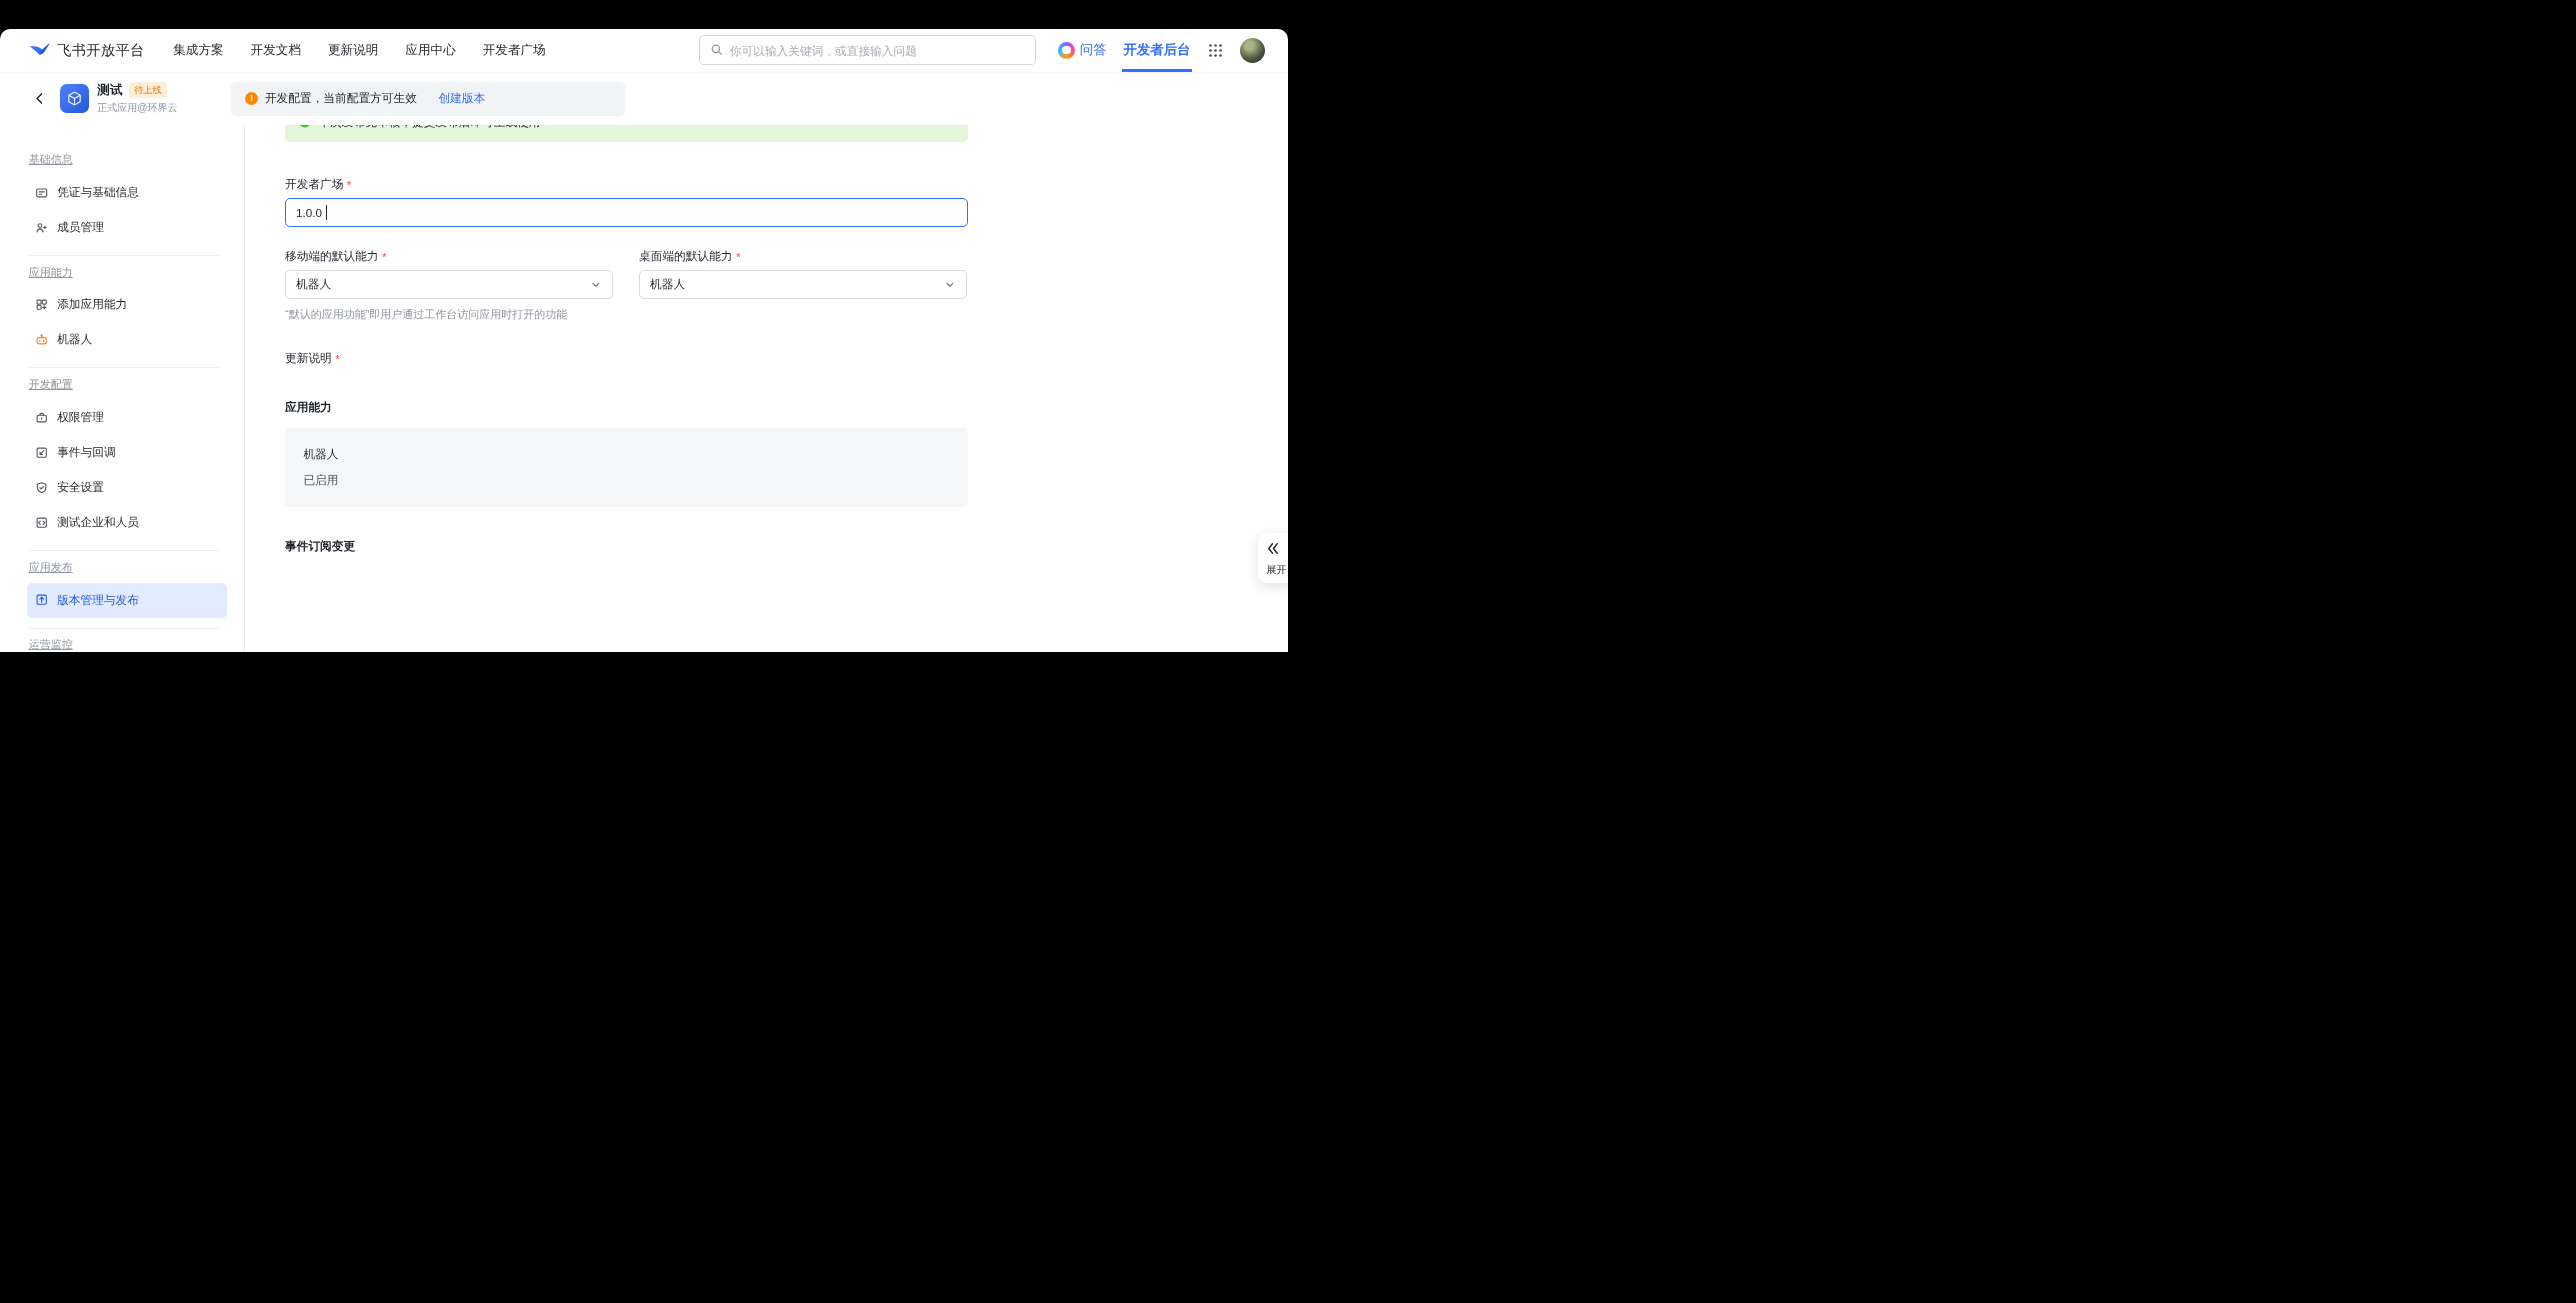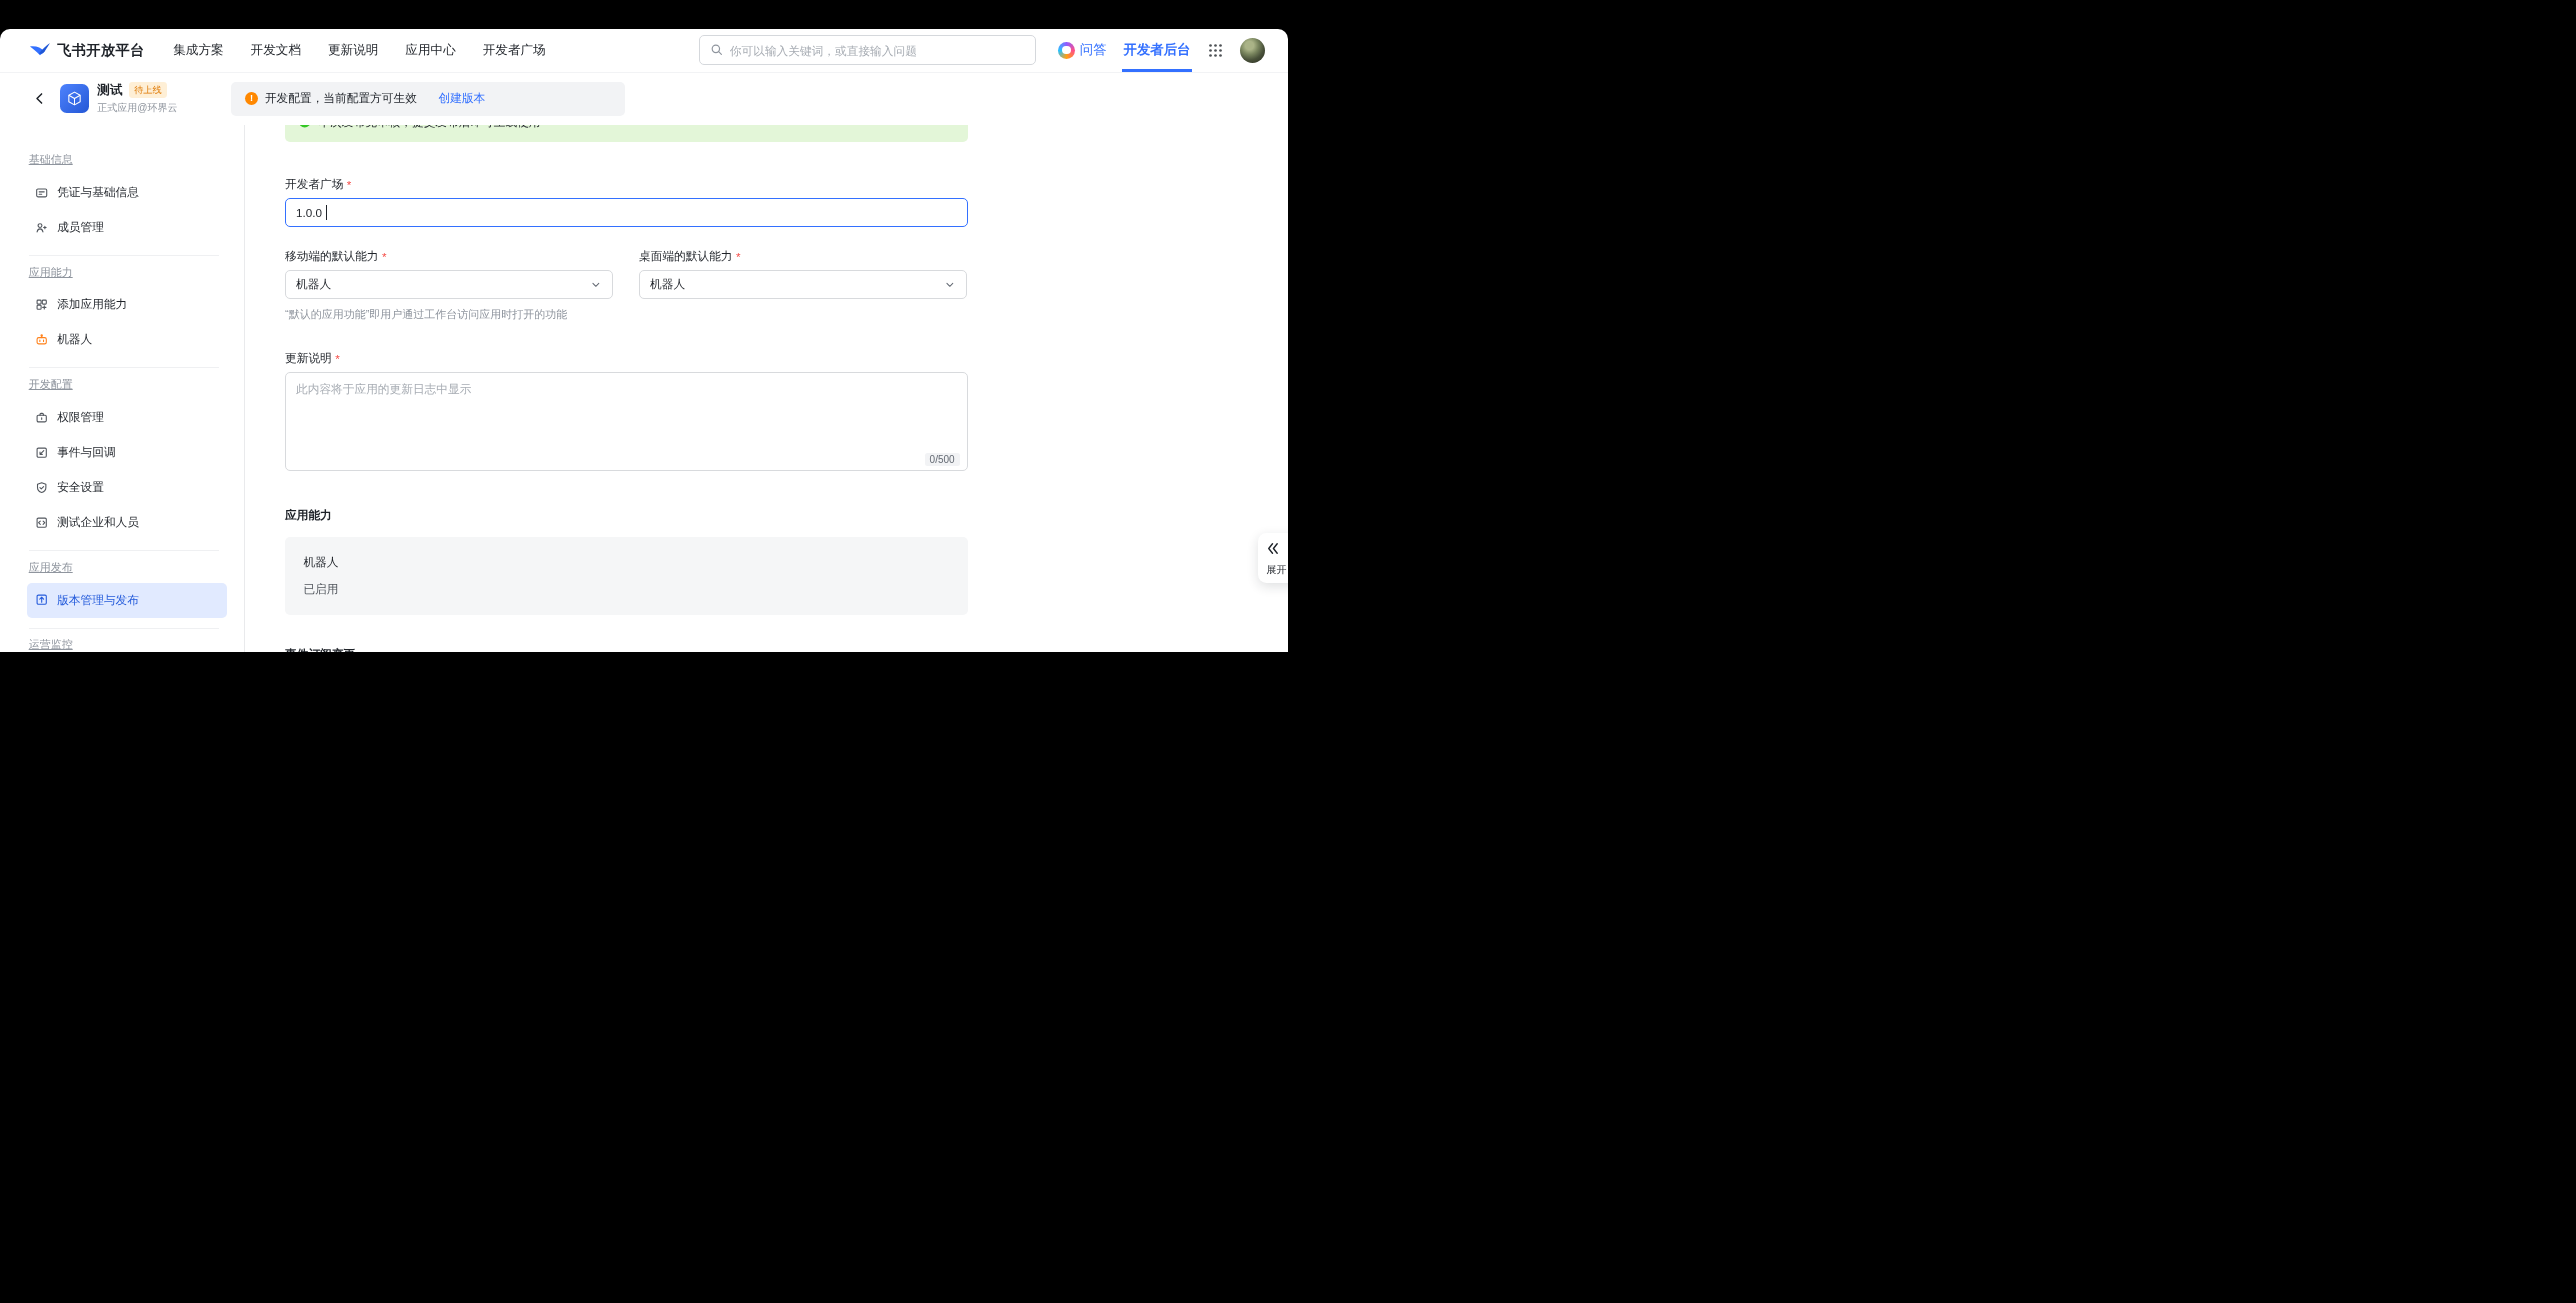--- a/index.html
+++ b/index.html
@@ -6,21 +6,21 @@
   html,body { width:1288px; height:652px; overflow:hidden; }
   body { background:#000; font-family:"Liberation Sans","DejaVu Sans",sans-serif; color:#1f2329; }
 
   .window { position:relative; margin-top:28.5px; width:1288px; height:623px;
             background:#fff; border-radius:10px 10px 0 0; overflow:hidden; }
 
   
   .topnav { display:flex; align-items:center; height:44px; padding:0 23.5px 0 28.5px;
             border-bottom:0.8px solid #f2f3f5; }
   .brand { display:flex; align-items:center; gap:6.7px; margin-right:28.5px; }
-  .brand-name { font-size:14.2px; font-weight:bold; letter-spacing:0.4px; }
+  .brand-name { font-size:14.2px; font-weight:normal; letter-spacing:0.4px; }
   .nav-items { display:flex; align-items:center; gap:27px; }
   .nav-item { font-size:12.6px; font-weight:500; color:#1f2329; cursor:pointer; white-space:nowrap; }
   .search-box { margin-left:auto; margin-right:22px; display:flex; align-items:center; gap:6.7px;
                 width:337px; height:30px; border:0.8px solid #d5d8dc; border-radius:5px; padding:0 10px;
                 background:#fff; }
   .search-box input { border:none; outline:none; flex:1; font-size:11.7px; color:#1f2329;
                       font-family:inherit; background:transparent; }
   .search-box input::placeholder { color:#a7acb3; }
   .nav-right { display:flex; align-items:center; gap:17px; height:100%; }
   .qa-link { display:flex; align-items:center; gap:5px; color:#3370ff; font-size:13.4px; font-weight:500; cursor:pointer; }
@@ -338,24 +338,20 @@
               </svg>
             </div>
           </div>
         </div>
         <div class="hint">“默认的应用功能”即用户通过工作台访问应用时打开的功能</div>
 
         <div class="field-label notes-label">
           <span>更新说明</span>
             <span class="req">*</span>
         </div>
-        <div class="textarea-wrap">
-          <textarea class="notes-area" placeholder="此内容将于应用的更新日志中显示" style=""></textarea>
-          <span class="char-counter">0/500</span>
-        </div>
 
         <div class="section-title">应用能力</div>
         <div class="gray-card">
           <div class="card-line">机器人</div>
           <div class="card-line">已启用</div>
         </div>
 
         <div class="section-title events-title">事件订阅变更</div>
 
       </div>

